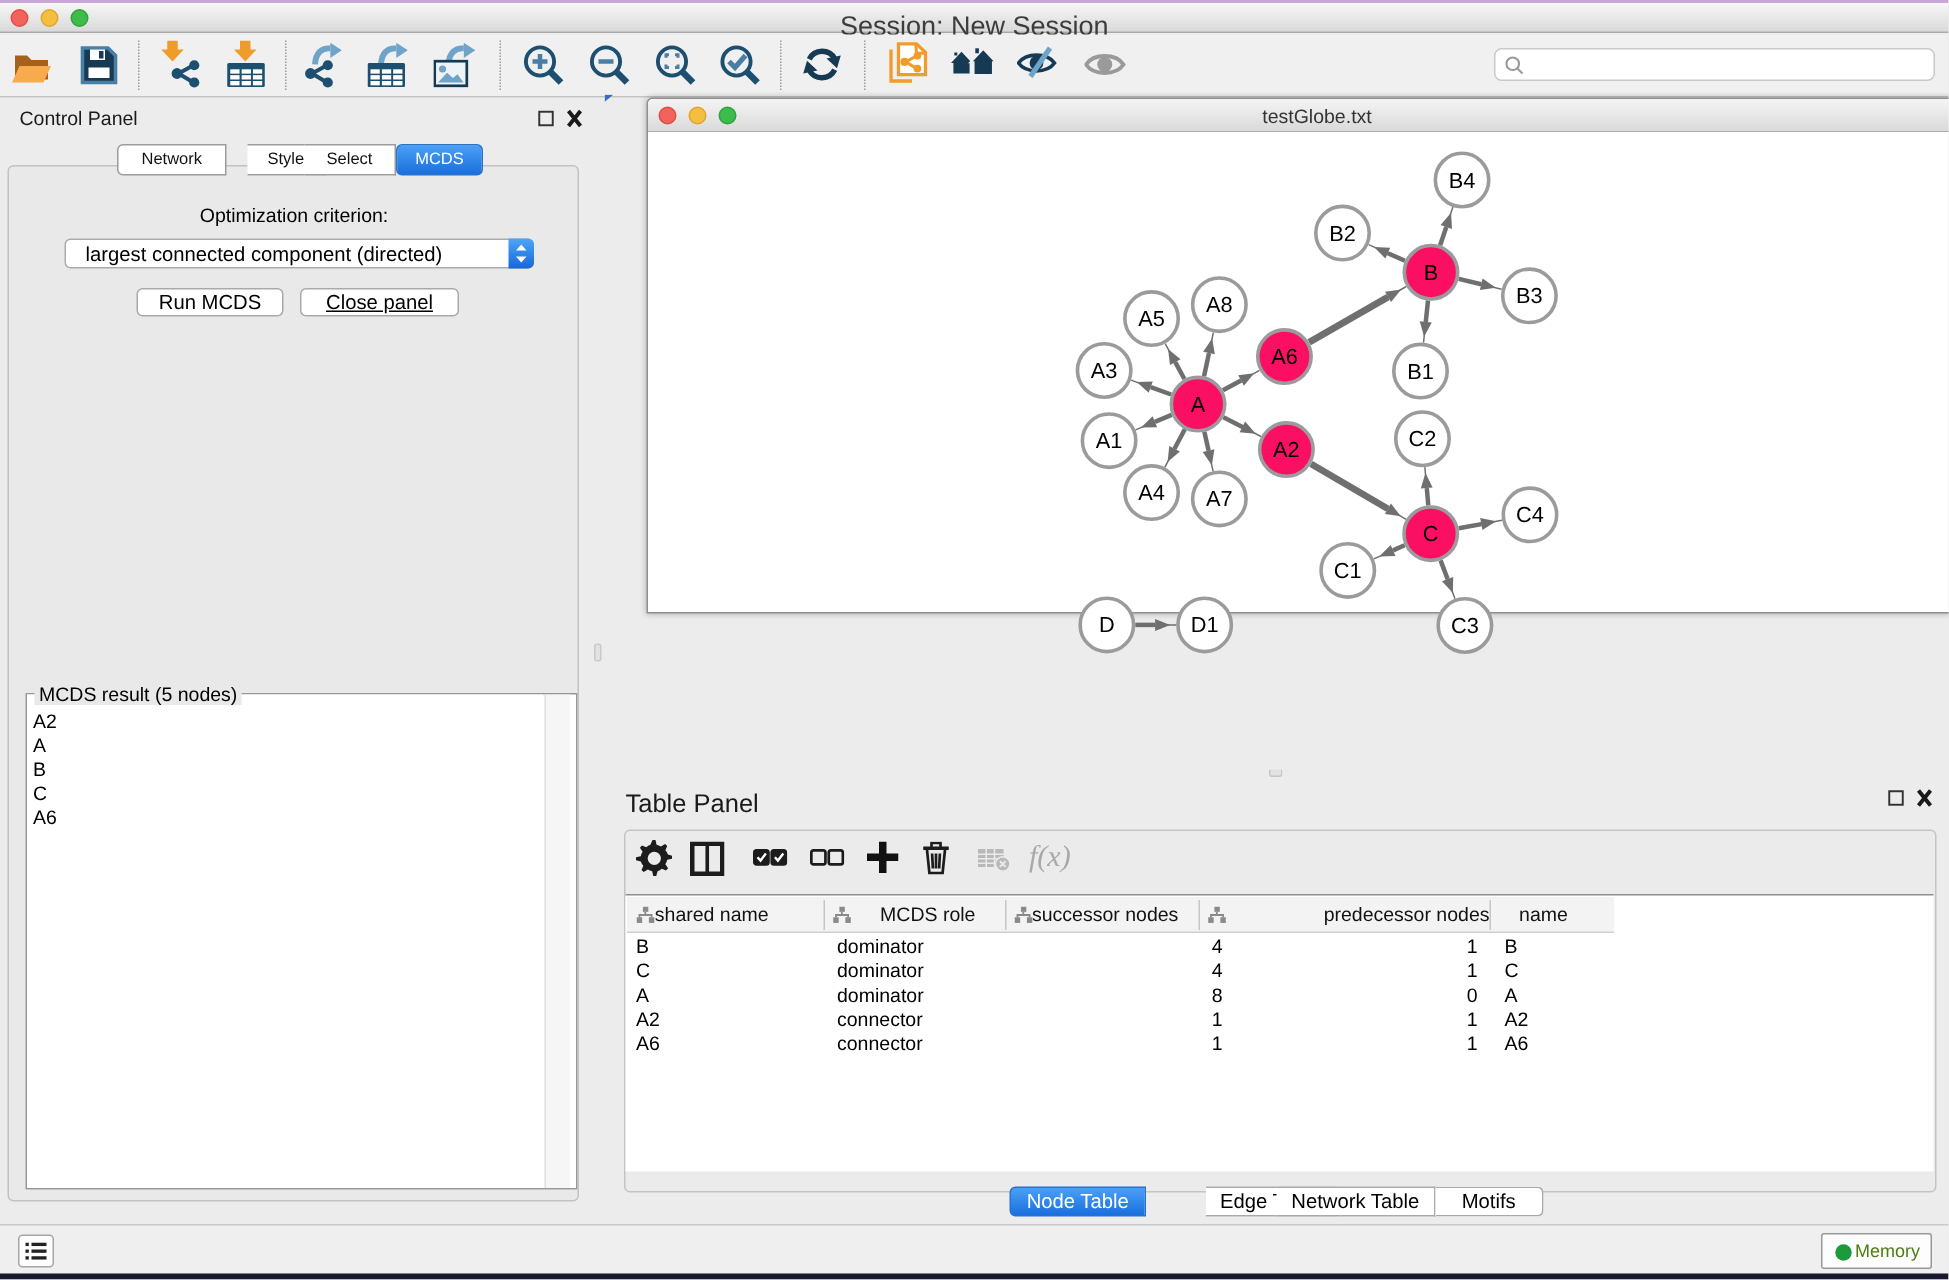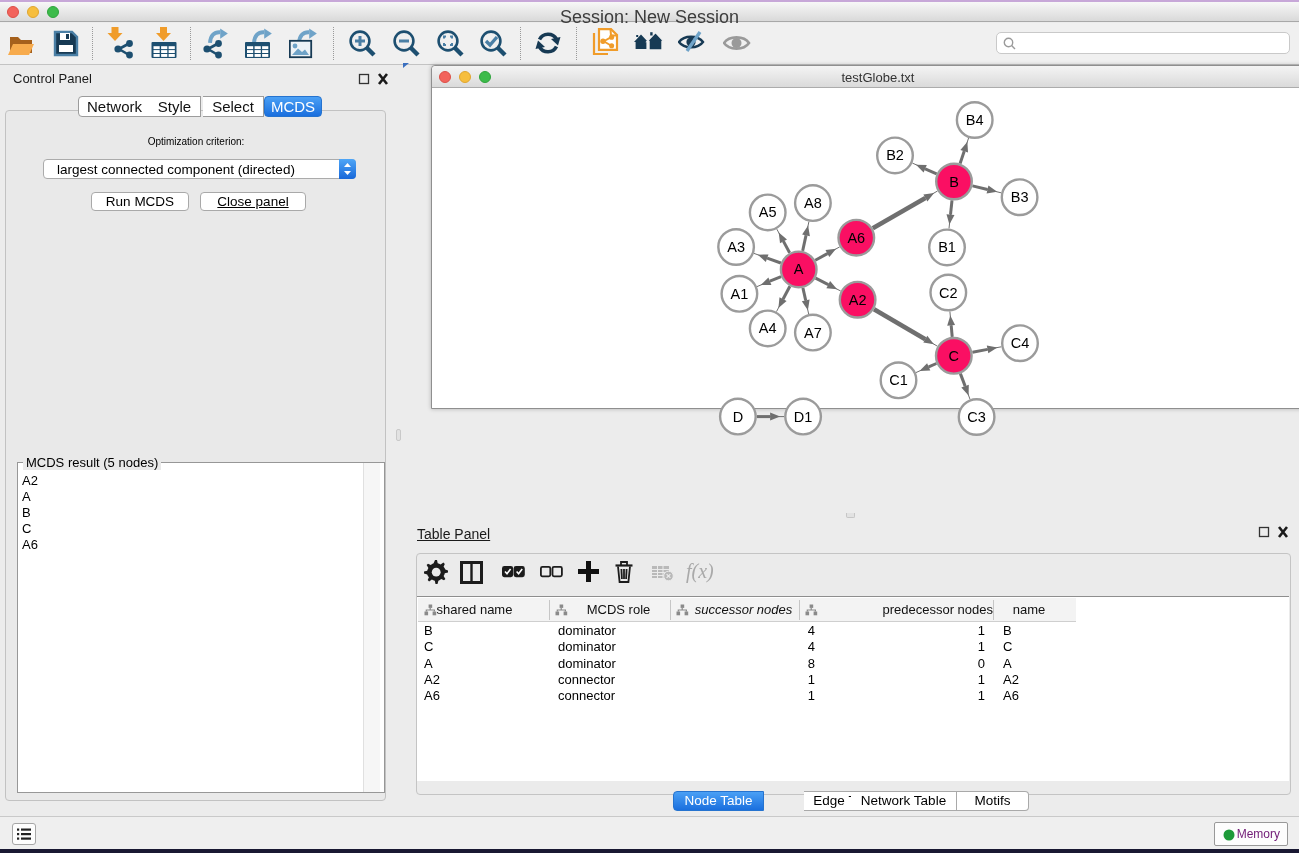--- a/index.html
+++ b/index.html
@@ -12,64 +12,64 @@
 #titlebar { left:0; top:2px; width:1299px; height:20px; background:linear-gradient(#f7f7f7,#d9d9d9); border-bottom:1px solid #a8a8a8; }
 .light { width:12px; height:12px; border-radius:50%; top:4px; }
 #titletext { width:1299px; text-align:center; top:5px; color:#3c3c3c; font-size:18px; }
 #toolbar { left:0; top:23px; width:1299px; height:42px; background:#f0f0f0; border-bottom:1px solid #c3c3c3; }
 .tsep { top:4px; height:33px; width:0; border-left:1px dotted #9a9a9a; }
 #searchbox { left:996px; top:32px; width:294px; height:22px; background:#fff; border:1px solid #c9c9c9; border-radius:5px; }
 
 
 #cp-title { left:13px; top:71px; font-size:13px; color:#1a1a1a; }
 #cp-box { left:5px; top:110px; width:381px; height:691px; background:#e9e9e9; border:1px solid #c2c2c2; border-radius:4px; }
-.tab { top:96px; height:21px; background:#fff; border:1px solid #9c9c9c; border-left:none; color:#111; text-align:center; font-size:15px; line-height:19px; z-index:3; }
+.tab { top:96px; height:21px; background:#fff; border:1px solid #9c9c9c; border-left:none; color:#111; text-align:center; font-size:11px; line-height:19px; z-index:3; }
 #tab-net { left:78px; width:73px; border-left:1px solid #9c9c9c; border-radius:4px 0 0 4px; }
-#tab-style { left:149px; width:52px; }
+#tab-style { left:165px; width:52px; }
 #tab-select { left:203px; width:61px; }
 #tab-mcds { left:264px; width:58px; background:linear-gradient(#4aa0f5,#1a6fde); color:#fff; border:1px solid #2573cf; border-radius:4px; }
-#opt-label { left:6px; top:136px; width:380px; text-align:center; font-size:10px; color:#000; }
+#opt-label { left:6px; top:136px; width:380px; text-align:center; font-size:13px; color:#000; }
 #dropdown { left:43px; top:159px; width:313px; height:20px; background:#fff; border:1px solid #ababab; border-radius:4px; }
 #dd-text { left:13px; top:2px; font-size:13.5px; color:#000; position:absolute; }
 #dd-step { right:-1px; top:-1px; width:17px; height:20px; background:linear-gradient(#4fa6f7,#1767d9); border-radius:0 4px 4px 0; position:absolute; }
 .btn { top:192px; height:19px; background:#fff; border:1px solid #a9a9a9; border-radius:4px; text-align:center; font-size:13.5px; line-height:17px; color:#000; }
 #btn-run { left:91px; width:98px; }
 #btn-close { left:200px; width:106px;text-decoration:underline; }
 #fieldset { left:17px; top:462px; width:368px; height:331px; border:1px solid #979797; background:#fff; }
 #fs-label { left:23px; top:455px; background:#e9e9e9; padding:0 3px; font-size:13px; }
 #mcds-list { left:18px; top:463px; width:344px; height:329px; background:#fff; font-size:13px; line-height:16px; padding:10px 0 0 4px; }
 #mcds-scroll { left:363px; top:463px; width:17px; height:329px; background:#f6f6f6; border-left:1px solid #e0e0e0; }
 
 
 #netwin { left:404px; top:65px; width:894px; height:344px; background:#fff; border:1px solid #8f8f8f; border-radius:4px 4px 0 0; box-shadow:0 0 4px rgba(0,0,0,0.25);margin-left:27px; }
 #net-titlebar { left:0; top:0; width:892px; height:22px; background:linear-gradient(#f4f4f4,#dadada); border-bottom:1px solid #acacac; border-radius:4px 4px 0 0; position:absolute; }
 #net-title { width:892px; text-align:center; top:4px; color:#333; font-size:13px; position:absolute; }
 #graph { left:0; top:22px; position:absolute; }
 
 
-#tp-title { left:417px; top:526px; font-size:14px; color:#1a1a1a;text-decoration:underline; }
+#tp-title { left:417px; top:526px; font-size:17px; color:#1a1a1a; }
 #tp-box { left:416px; top:553px; width:875px; height:242px; background:#ebebeb; border:1px solid #c4c4c4; border-radius:4px; }
 #tbl-area { left:417px; top:596px; width:872px; height:185px; background:#fff; border-top:1px solid #8e8e8e; }
 #tbl-header { left:1px; top:1px; width:658px; height:24px; background:#f3f3f3; border-bottom:1px solid #cfcfcf; position:absolute; font-size:13px; color:#111; }
 .hsep { position:absolute; top:2px; height:20px; width:0; border-left:1px solid #c6c6c6; }
 .hlabel { position:absolute; top:4px; }
 .rowtext { position:absolute; font-size:13px; color:#000; }
 
 
 .btab { top:791px; height:20px; background:#fff; border:1px solid #a9a9a9; border-left:none; text-align:center; font-size:13.5px; line-height:18px; }
 #btab-node { left:673px; width:91px; background:linear-gradient(#4aa0f5,#1a6fde); color:#fff; border-color:#2573cf; border-left:1px solid #2573cf; border-radius:4px 0 0 4px; }
 #btab-edge { left:764px; width:87px;margin-left:40px; }
 #btab-nett { left:851px; width:106px; }
 #btab-motif { left:957px; width:72px; border-radius:0 4px 4px 0; }
 
 
 #statusbar { left:0; top:816px; width:1299px; height:33px; background:#efefef; border-top:1px solid #c9c9c9; }
 #bottomstrip { left:0; top:849px; width:1299px; height:4px; background:#191832; }
 #listbtn { left:12px; top:823px; width:24px; height:22px; background:#fdfdfd; border:1px solid #a6a6a6; border-radius:3px; }
-#membtn { left:1214px; top:822px; width:74px; height:24px; background:#fdfdfd; border:1px solid #999; border-radius:2px; font-size:12px; line-height:22px; color:#701a75; text-align:right; padding-right:7px; }
+#membtn { left:1214px; top:822px; width:74px; height:24px; background:#fdfdfd; border:1px solid #999; border-radius:2px; font-size:12px; line-height:22px; color:#4d7c0f; text-align:right; padding-right:7px; }
 </style>
 </head>
 <body>
 <div id="purpletop" class="abs"></div>
 <div id="titlebar" class="abs">
   <div class="light abs" style="left:7px; background:#f2635c; border:1px solid #dc4f47;"></div>
   <div class="light abs" style="left:27px; background:#f6be3e; border:1px solid #e0a52f;"></div>
   <div class="light abs" style="left:47px; background:#3dbb4b; border:1px solid #2fa43c;"></div>
   <div id="titletext" class="abs">Session: New Session</div>
 </div>
@@ -458,21 +458,21 @@
       <svg width="13" height="12" viewBox="0 0 13 12" style="position:absolute;top:6px;left:387px">
         <g fill="#8a8a8a">
           <rect x="4.6" y="0.5" width="3.6" height="3.4"></rect>
           <rect x="0.5" y="7.5" width="3.6" height="3.8"></rect>
           <rect x="8.6" y="7.5" width="3.6" height="3.8"></rect>
           <path d="M6.2 4 L6.2 6 M2.3 7.5 L2.3 6 L10.4 6 L10.4 7.5" stroke="#8a8a8a" fill="none" stroke-width="1.2"></path>
         </g>
       </svg>
       <div class="hlabel" style="left:0;width:113px;text-align:center;">shared name</div>
       <div class="hlabel" style="left:149px;width:103px;text-align:center;">MCDS role</div>
-      <div class="hlabel" style="left:270px;width:111px;text-align:center;font-style:italic;">successor nodes</div>
+      <div class="hlabel" style="left:270px;width:111px;text-align:left;">successor nodes</div>
       <div class="hlabel" style="left:399px;width:176px;text-align:right;">predecessor nodes</div>
       <div class="hlabel" style="left:575px;width:72px;text-align:center;">name</div>
   </div>
   <div class="rowtext" style="left:7px;top:26px">B</div>
     <div class="rowtext" style="left:141px;top:26px">dominator</div>
     <div class="rowtext" style="left:253px;top:26px;width:145px;text-align:right">4</div>
     <div class="rowtext" style="left:403px;top:26px;width:165px;text-align:right">1</div>
     <div class="rowtext" style="left:586px;top:26px">B</div>
     <div class="rowtext" style="left:7px;top:42px">C</div>
     <div class="rowtext" style="left:141px;top:42px">dominator</div>

